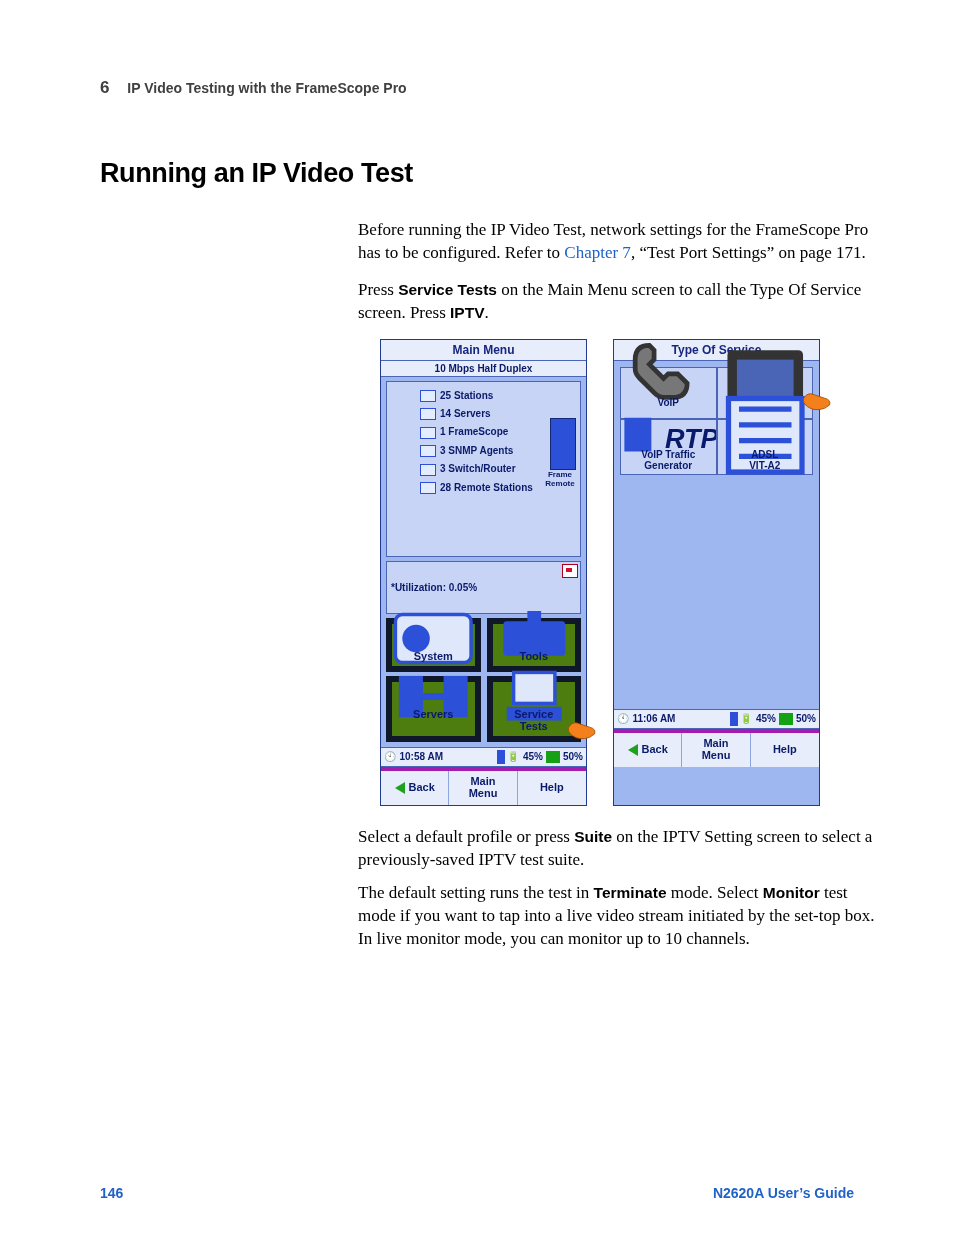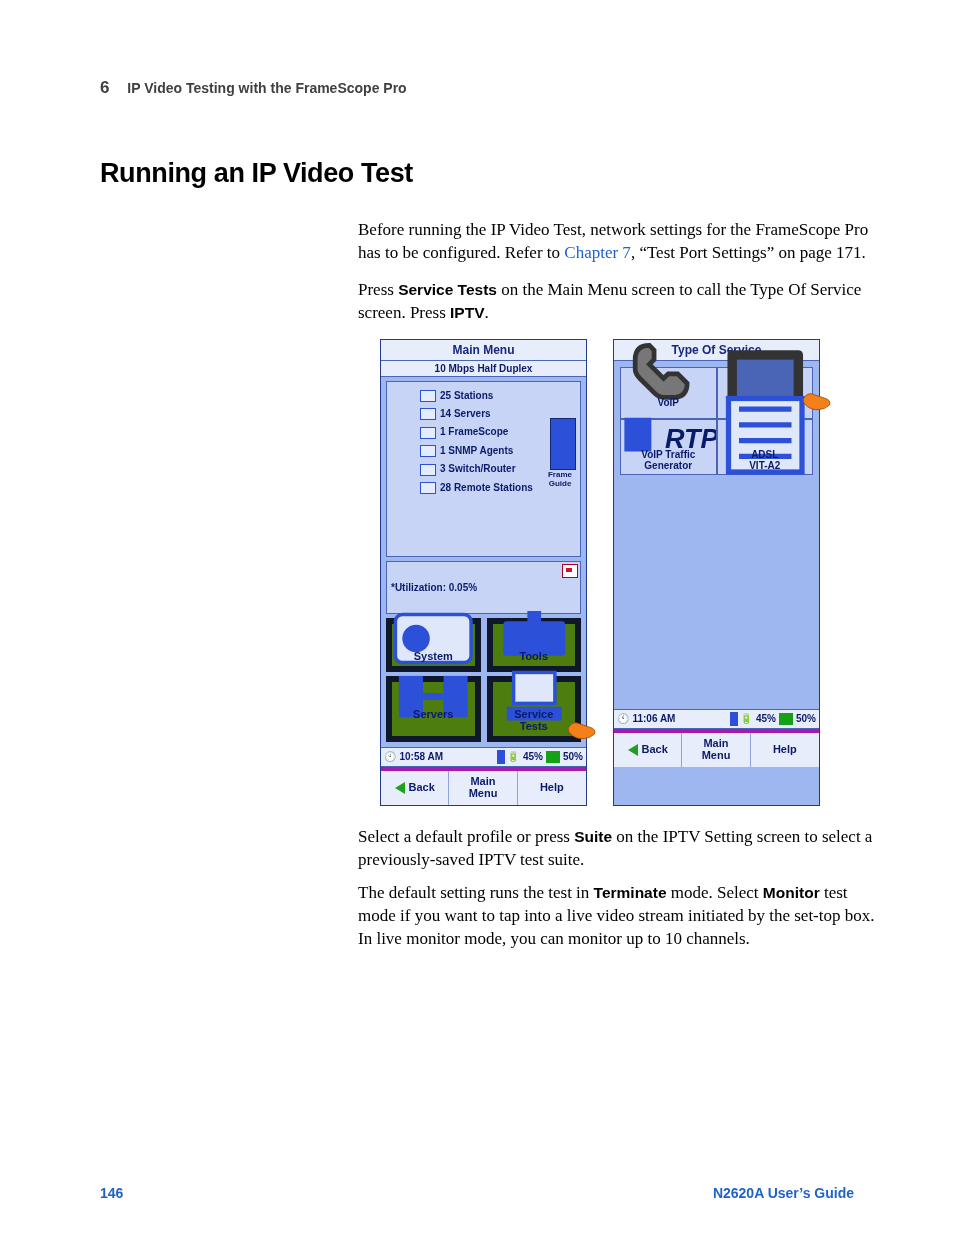--- a/index.html
+++ b/index.html
@@ -217,25 +217,25 @@
   </div>
 
   <div class="screens">
 
     <div class="device">
       <div class="titlebar">Main Menu</div>
       <div class="subbar">10 Mbps Half Duplex</div>
       <div class="panel treeblock">
         <div class="fs-icon"></div>
         <div class="fs-label" style="white-space:pre-line">Frame
-Guide</div>
+Remote</div>
         <div class="line"><span class="treeicon"></span><span>25 Stations</span></div>
         <div class="line"><span class="treeicon"></span><span>14 Servers</span></div>
         <div class="line"><span class="treeicon"></span><span>1 FrameScope</span></div>
-        <div class="line"><span class="treeicon"></span><span>1 SNMP Agents</span></div>
+        <div class="line"><span class="treeicon"></span><span>3 SNMP Agents</span></div>
         <div class="line"><span class="treeicon"></span><span>3 Switch/Router</span></div>
         <div class="line"><span class="treeicon"></span><span>28 Remote Stations</span></div>
       </div>
       <div class="panel util">
         <span>*Utilization: 0.05%</span>
         <span class="flag"></span>
       </div>
       <div class="grid2">
         <div class="btn">
           <div class="ico">

